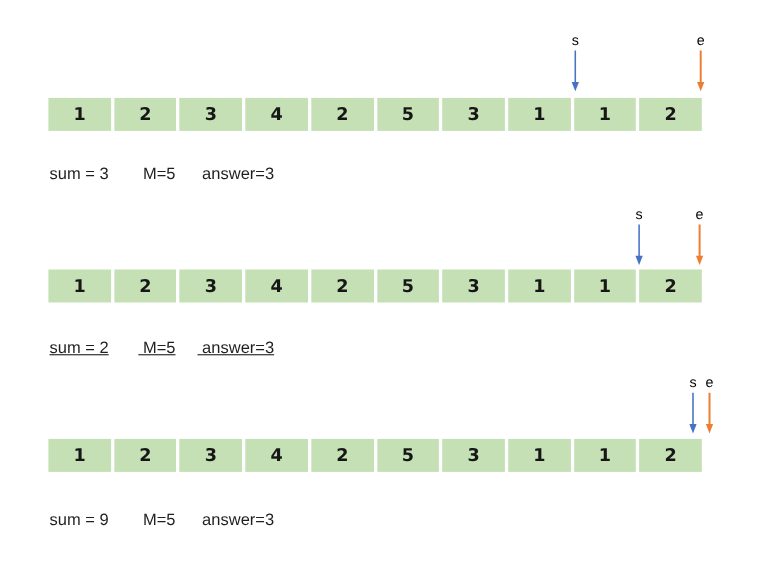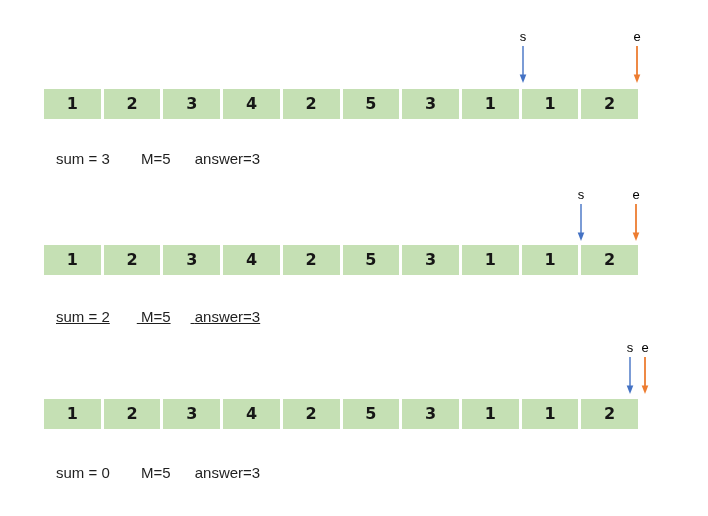--- a/index.html
+++ b/index.html
@@ -37,21 +37,21 @@
   .arrow{display:block;}
   .s-arrow line{stroke:var(--s-arrow,#4472c4);stroke-width:1.4;}
   .s-arrow polygon{fill:var(--s-arrow,#4472c4);}
   .e-arrow line{stroke:var(--e-arrow,#ed7d31);stroke-width:1.8;}
   .e-arrow polygon{fill:var(--e-arrow,#ed7d31);}
   .p1s{left:516px;top:29px;}  .p1e{left:630px;top:29px;}
   .p2s{left:574px;top:187px;} .p2e{left:629px;top:187px;}
   .p3s{left:623px;top:340px;} .p3e{left:638px;top:340px;}
   
   .status{
-    position:absolute;left:56px;
+    position:absolute;left:45px;
     font-size:15px;color:#1f1f1f;line-height:18px;
     white-space:nowrap;
   }
   .st1{top:150px;} .st2{top:308px;text-decoration:underline;} .st3{top:464px;}
   .status .seg{margin-right:0;}
   .status .gap1{margin-right:27px;}
   .status .gap2{margin-right:20px;}
 </style>
 </head>
 <body>
@@ -148,18 +148,18 @@
     <div class="cell">4</div>
     <div class="cell">2</div>
     <div class="cell">5</div>
     <div class="cell">3</div>
     <div class="cell">1</div>
     <div class="cell">1</div>
     <div class="cell">2</div>
   </div>
 
   <div class="status st3">
-    <span class="seg gap1">sum = 0</span>
+    <span class="seg gap1">sum = 9</span>
     <span class="seg gap2">M=5</span>
     <span class="seg">answer=3</span>
   </div>
 
 </div>
 
 </body></html>

